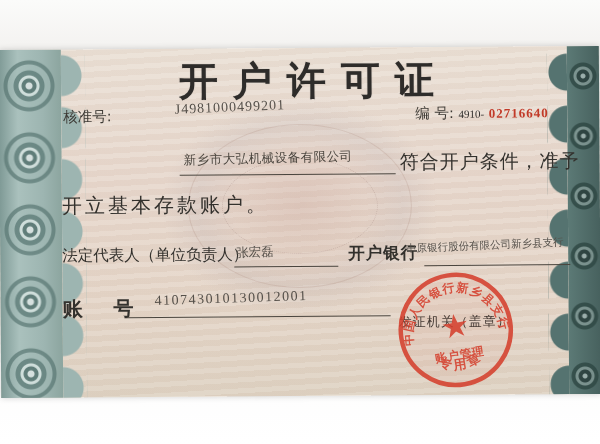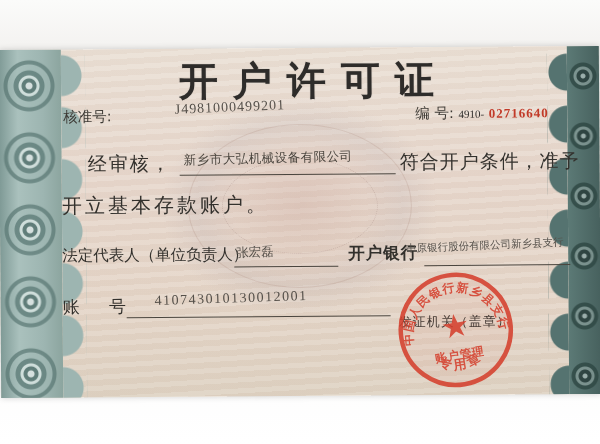--- a/index.html
+++ b/index.html
@@ -86,21 +86,21 @@
   .review-trail{position:absolute;left:400px;top:2px;font-size:19px;letter-spacing:1px;color:#33312d;white-space:nowrap;}
   .row-body{position:absolute;top:143px;left:62px;font-size:20px;letter-spacing:3px;color:#33312d;}
   .row-rep{position:absolute;top:192px;left:0;width:600px;height:30px;}
   .rep-label{position:absolute;left:62px;top:4px;font-size:15.5px;color:#33312d;white-space:nowrap;}
   .rep-line{position:absolute;left:234px;top:0;width:104px;height:26px;border-bottom:1.5px solid #4a453e;}
   .rep-name{position:absolute;left:2px;top:4px;font-size:12.5px;color:#55504a;white-space:nowrap;transform:rotate(-2deg);}
   .bank-label{position:absolute;left:348px;top:3px;font-size:16.5px;font-weight:bold;letter-spacing:1px;color:#33312d;white-space:nowrap;}
   .bank-line{position:absolute;left:424px;top:0;width:146px;height:26px;border-bottom:1.5px solid #4a453e;}
   .bank-name{position:absolute;left:-18px;top:0px;font-size:10.5px;color:#55504a;white-space:nowrap;transform:rotate(-2deg);}
   .row-acct{position:absolute;top:240px;left:0;width:600px;height:32px;}
-  .acct-label{position:absolute;left:62px;top:6px;font-size:17px;font-weight:normal;letter-spacing:12px;color:#33312d;white-space:nowrap;}
+  .acct-label{position:absolute;left:62px;top:6px;font-size:20px;font-weight:bold;letter-spacing:12px;color:#33312d;white-space:nowrap;}
   .acct-line{position:absolute;left:126px;top:0;width:264px;height:28px;border-bottom:1.5px solid #4a453e;}
   .acct-number{position:absolute;left:28px;top:2px;font-family:"Liberation Serif",serif;
     font-size:14px;letter-spacing:1.5px;color:#55504a;white-space:nowrap;transform:rotate(-1.5deg);}
   .issuer{position:absolute;top:266px;left:398px;font-size:13px;color:#3f3b36;letter-spacing:1px;white-space:nowrap;}
   .dateline{position:absolute;top:284px;left:398px;font-size:12.5px;color:#3f3b36;letter-spacing:2px;white-space:nowrap;}
   .stamp-num{color:#5d4f45;font-family:"Liberation Serif",serif;font-weight:bold;letter-spacing:1px;}
   
   .seal{position:absolute;left:390px;top:218px;width:130px;height:130px;
     transform:rotate(-9deg);opacity:0.88;}
 </style>
@@ -120,21 +120,20 @@
       <span class="approval-value">J4981000499201</span>
     </div>
 
     <div class="row-serial">
       <span class="lbl">编 号:</span>
       <span class="serial-prefix">4910-</span>
       <span class="serial-number">02716640</span>
     </div>
 
     <div class="row-review">
-      <span class="review-lead">经审核，</span>
       <span class="company-line">
         <span class="company-name">新乡市大弘机械设备有限公司</span>
       </span>
       <span class="review-trail">符合开户条件，准予</span>
     </div>
 
     <div class="row-body">开立基本存款账户。</div>
 
     <div class="row-rep">
       <span class="rep-label">法定代表人（单位负责人）</span>

